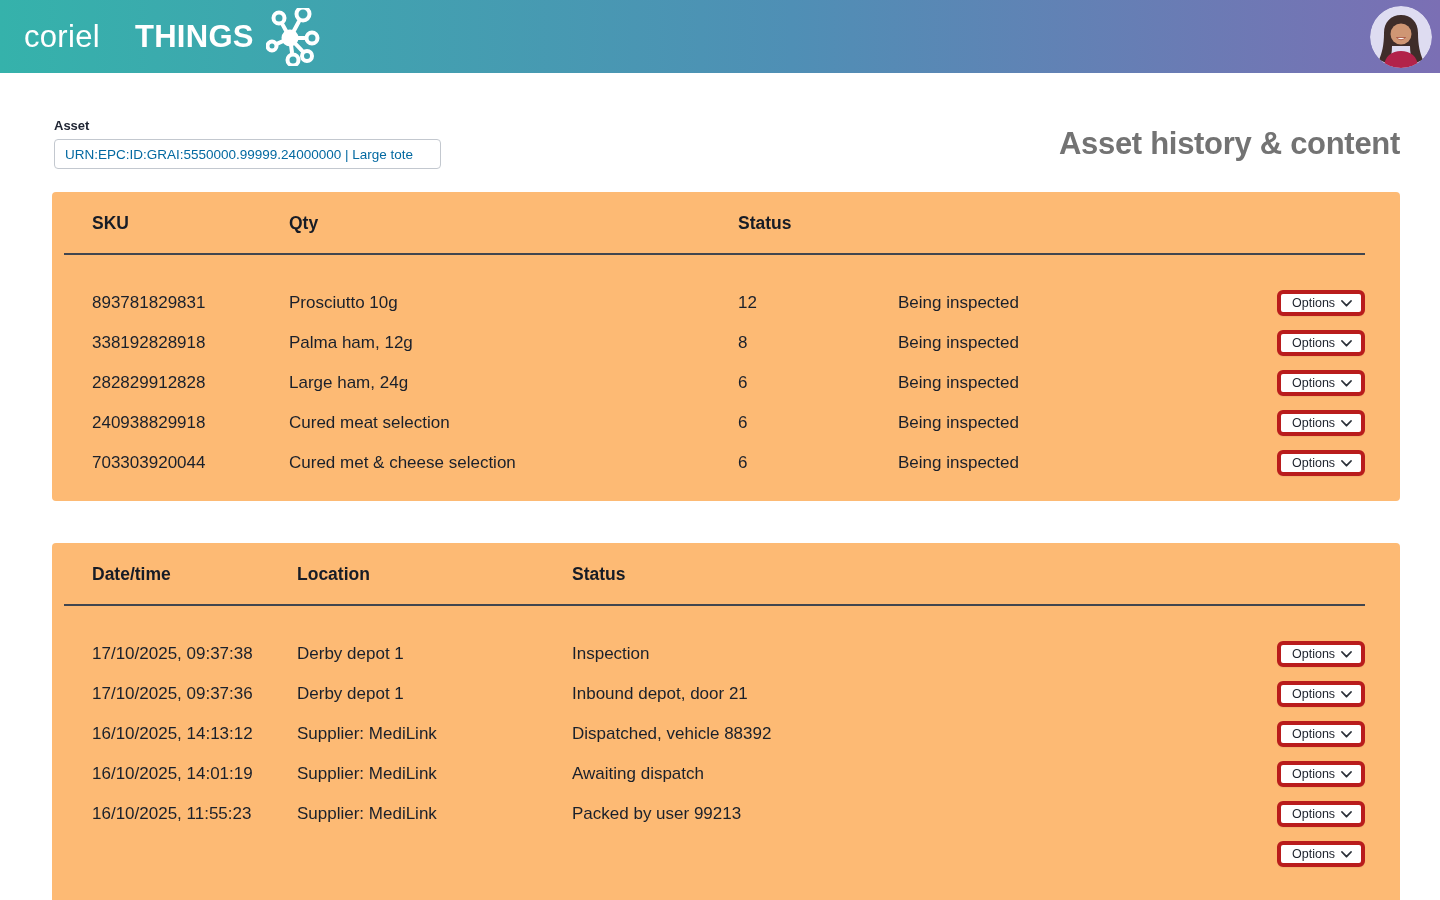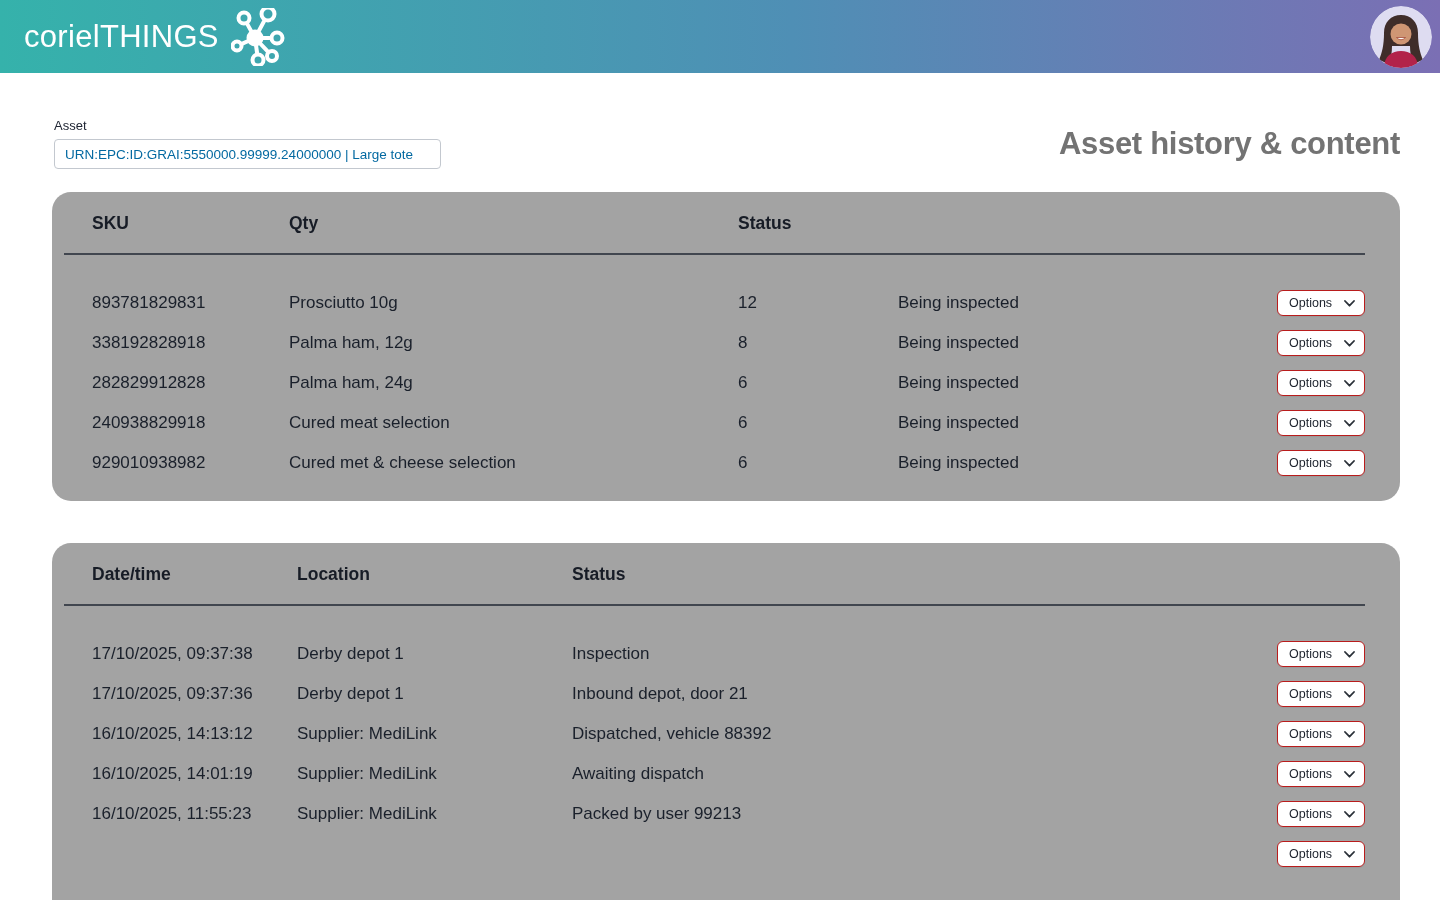--- a/index.html
+++ b/index.html
@@ -15,46 +15,46 @@
   
   .app-header {
     position: absolute; top: 0; left: 0; right: 0; height: 73px;
     background: linear-gradient(90deg, #35b2ab 0%, #4f8fb5 55%, #7b6fb4 100%);
     display: flex; align-items: center; justify-content: space-between;
     padding: 0 8px 0 24px;
   }
   .logo { display: flex; align-items: center; gap: 12px; cursor: pointer; }
   .logo-text { font-size: 31px; color: #ffffff; letter-spacing: 0.3px; line-height: 1; }
   .logo-light { font-weight: 400; }
-  .logo-bold { font-weight: 400; }
+  .logo-bold { font-weight: 700; margin-left: 35px; }
   .molecule { display: block; }
   .avatar {
     width: 62px; height: 62px; border-radius: 50%;
     overflow: hidden; cursor: pointer; display: block;
   }
 
   
   .asset-block { position: absolute; left: 54px; top: 118px; }
-  .asset-label { font-size: 13px; font-weight: 400; color: #202634; margin-bottom: 6px; }
+  .asset-label { font-size: 13px; font-weight: 700; color: #202634; margin-bottom: 6px; }
   .asset-input {
     width: 387px; height: 30px;
     border: 1px solid #c3c8cf; border-radius: 4px;
     padding: 0 10px; font-size: 13.5px; color: #0369a1;
     font-family: "Liberation Sans", "DejaVu Sans", sans-serif;
     background: #ffffff; outline: none;
   }
   .page-title {
     position: absolute; right: 40px; top: 126px;
     font-size: 31px; font-weight: 700; color: #737373; letter-spacing: -0.3px;
   }
 
   
   .card {
     position: absolute; left: 52px; width: 1348px;
-    background: #a3a3a3; border-radius: 19px;
+    background: #fdba74; border-radius: 4px;
   }
   .card-content { top: 192px; height: 309px; }
   .card-history { top: 527px; height: 455px; margin-top: 16px; }
 
   .t-head, .t-row {
     display: grid; align-items: center;
     padding: 0 35px 0 40px;
   }
   .cols-content { grid-template-columns: 197px 449px 160px 1fr 88px; }
   .cols-history { grid-template-columns: 205px 275px 1fr 88px; }
@@ -66,21 +66,21 @@
   }
   .t-head .th { font-size: 17.5px; font-weight: 700; color: #171c26; }
 
   .t-body { padding-top: 28px; }
   .t-row { height: 40px; }
   .t-row .td { font-size: 17px; font-weight: 400; color: #1a202b; white-space: nowrap; }
 
   .options-cell { display: flex; justify-content: flex-end; }
   .options-btn {
     width: 88px; height: 26px;
-    background: #ffffff; border: 1px solid #b91c1c; border-radius: 6px;
+    background: #ffffff; border: 4px solid #b91c1c; border-radius: 6px;
     display: flex; align-items: center; justify-content: space-between;
     padding: 0 9px 0 11px;
     font-size: 12.5px; color: #1c222c;
     font-family: "Liberation Sans", "DejaVu Sans", sans-serif;
     cursor: pointer; box-shadow: 0 1px 1px rgba(0,0,0,0.05);
   }
   .options-btn svg { flex: 0 0 auto; }
 </style>
 </head>
 <body>
@@ -168,21 +168,21 @@
             <span>Options</span>
             <svg width="11" height="7" viewBox="0 0 11 7">
               <polyline points="1,1 5.5,5.7 10,1" fill="none" stroke="#2a3038" stroke-width="1.8" stroke-linecap="round" stroke-linejoin="round"></polyline>
             </svg>
           </button>
         </div>
     </div>
 
     <div class="t-row cols-content">
       <div class="td">282829912828</div>
-      <div class="td">Palma ham, 24g</div>
+      <div class="td">Large ham, 24g</div>
       <div class="td">6</div>
       <div class="td">Being inspected</div>
       <div class="options-cell">
           <button class="options-btn">
             <span>Options</span>
             <svg width="11" height="7" viewBox="0 0 11 7">
               <polyline points="1,1 5.5,5.7 10,1" fill="none" stroke="#2a3038" stroke-width="1.8" stroke-linecap="round" stroke-linejoin="round"></polyline>
             </svg>
           </button>
         </div>
@@ -197,21 +197,21 @@
           <button class="options-btn">
             <span>Options</span>
             <svg width="11" height="7" viewBox="0 0 11 7">
               <polyline points="1,1 5.5,5.7 10,1" fill="none" stroke="#2a3038" stroke-width="1.8" stroke-linecap="round" stroke-linejoin="round"></polyline>
             </svg>
           </button>
         </div>
     </div>
 
     <div class="t-row cols-content">
-      <div class="td">929010938982</div>
+      <div class="td">703303920044</div>
       <div class="td">Cured met &amp; cheese selection</div>
       <div class="td">6</div>
       <div class="td">Being inspected</div>
       <div class="options-cell">
           <button class="options-btn">
             <span>Options</span>
             <svg width="11" height="7" viewBox="0 0 11 7">
               <polyline points="1,1 5.5,5.7 10,1" fill="none" stroke="#2a3038" stroke-width="1.8" stroke-linecap="round" stroke-linejoin="round"></polyline>
             </svg>
           </button>

